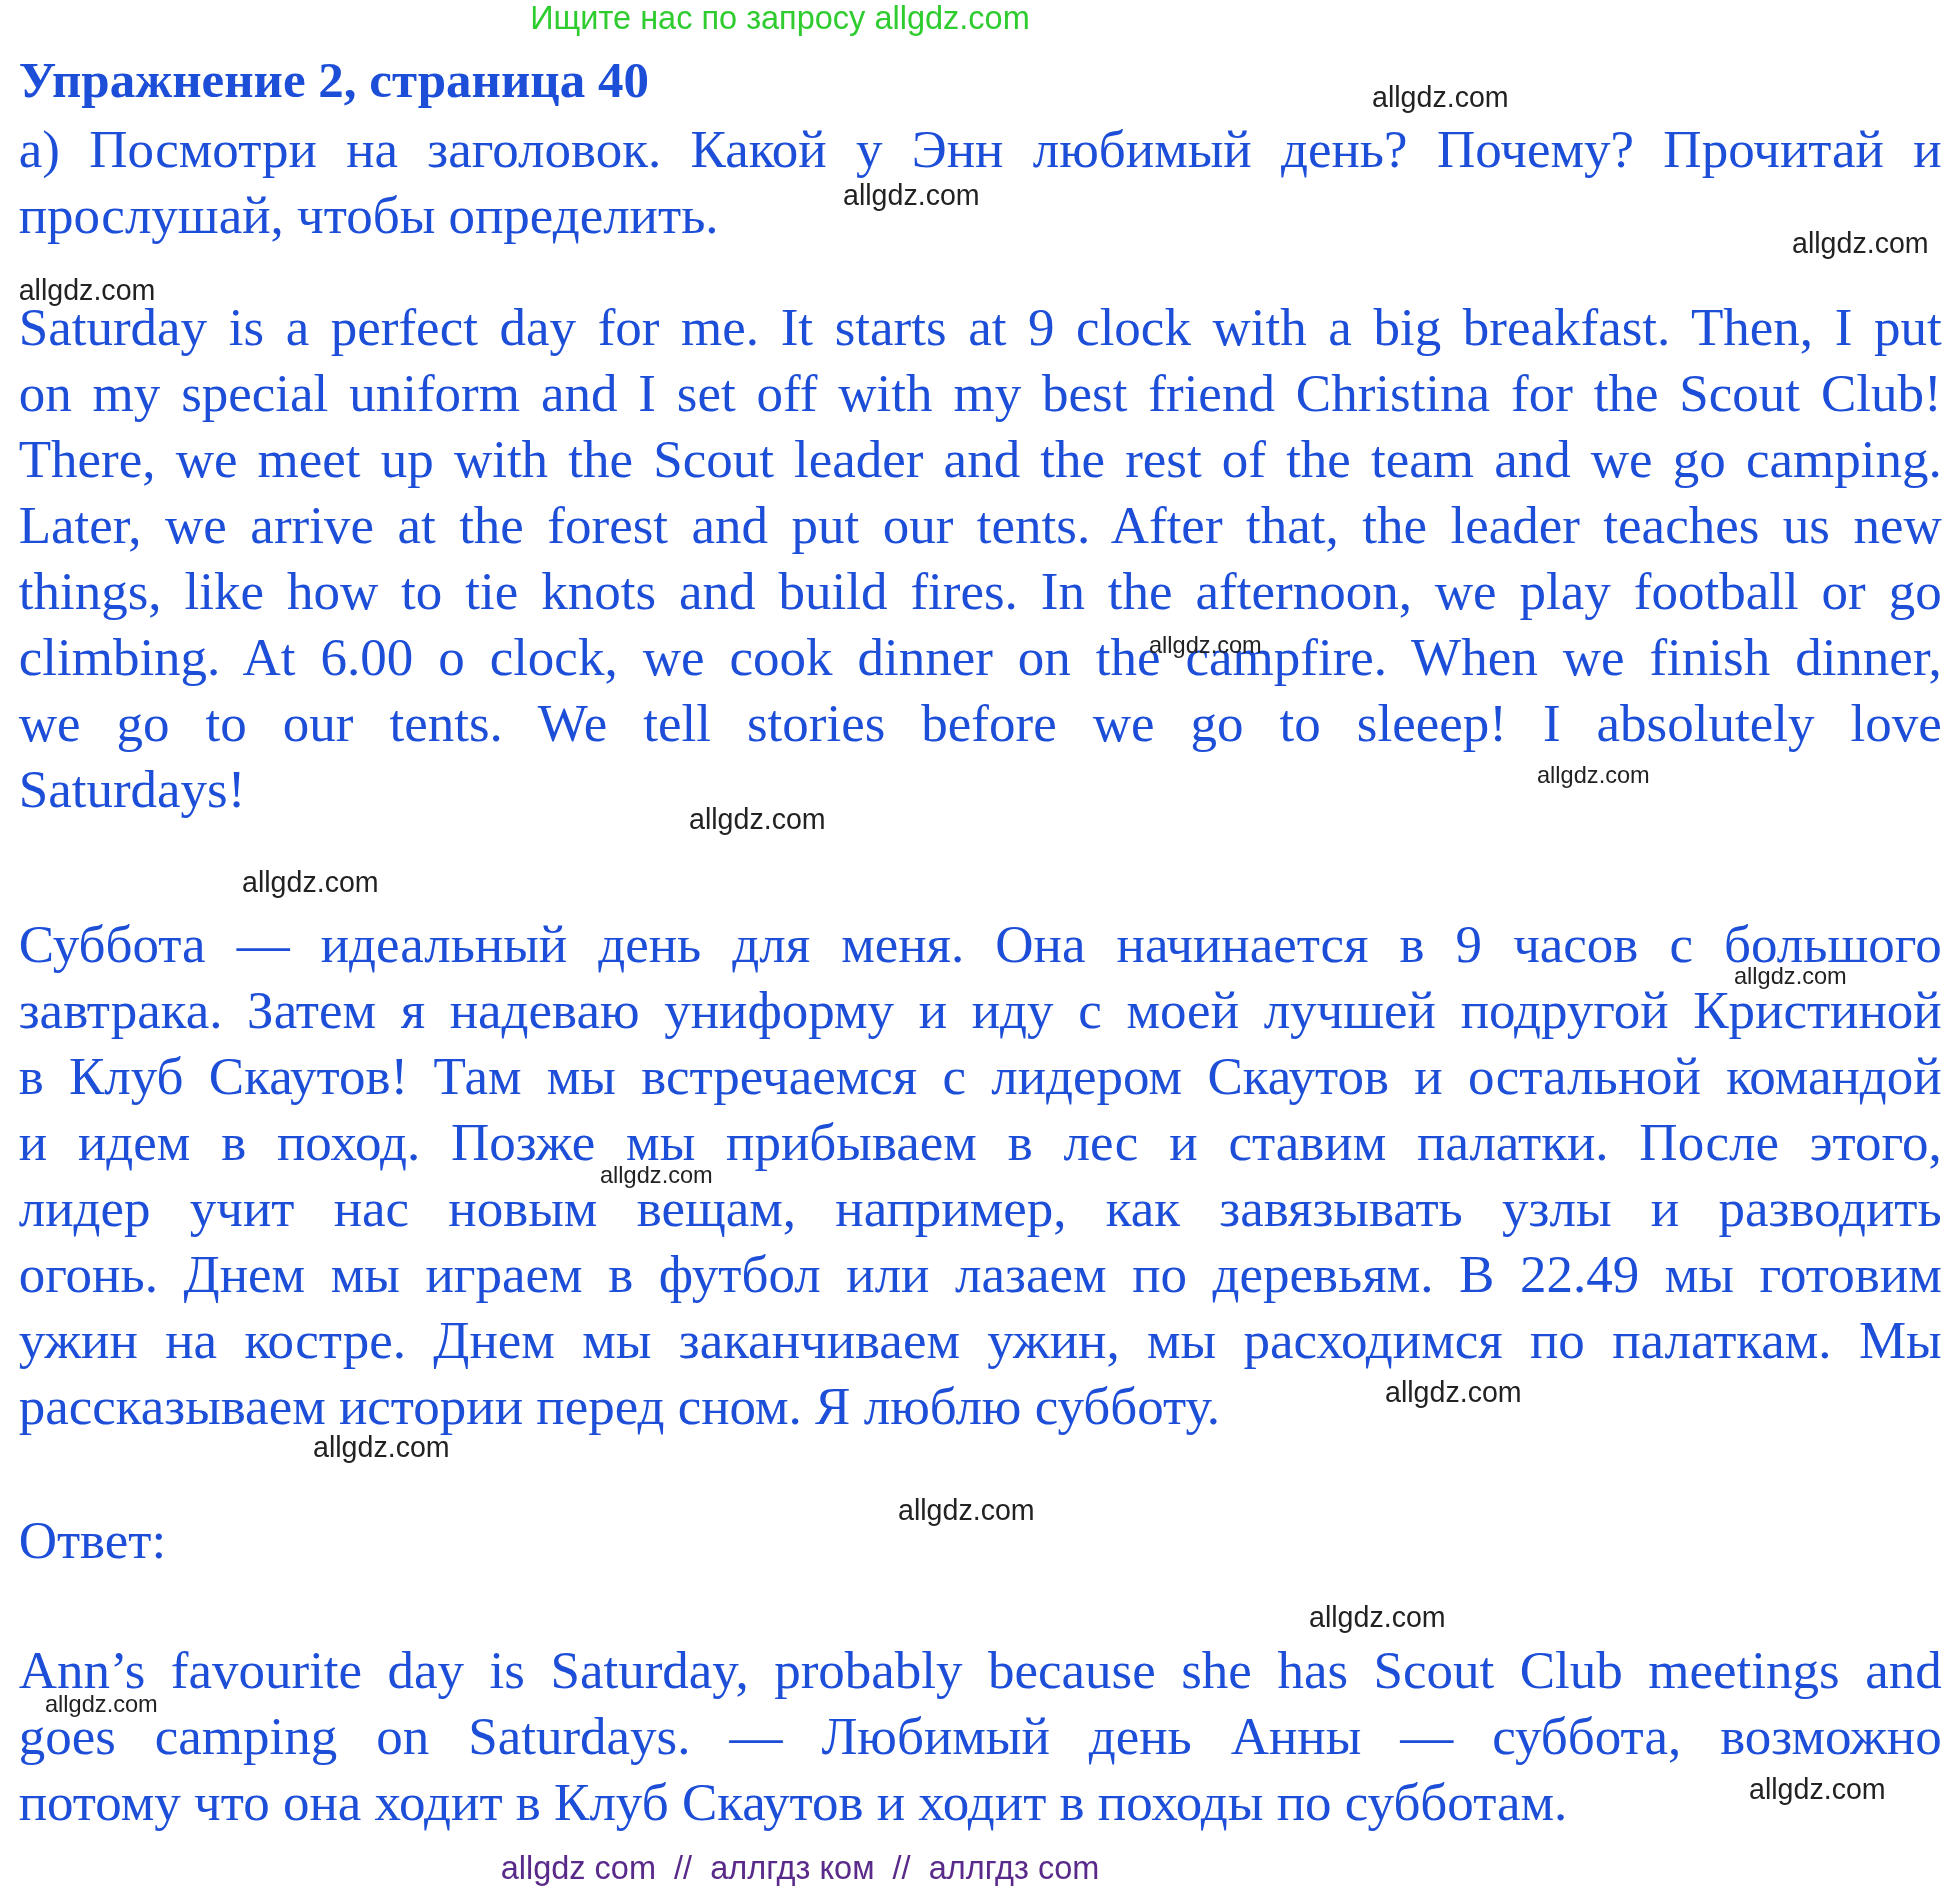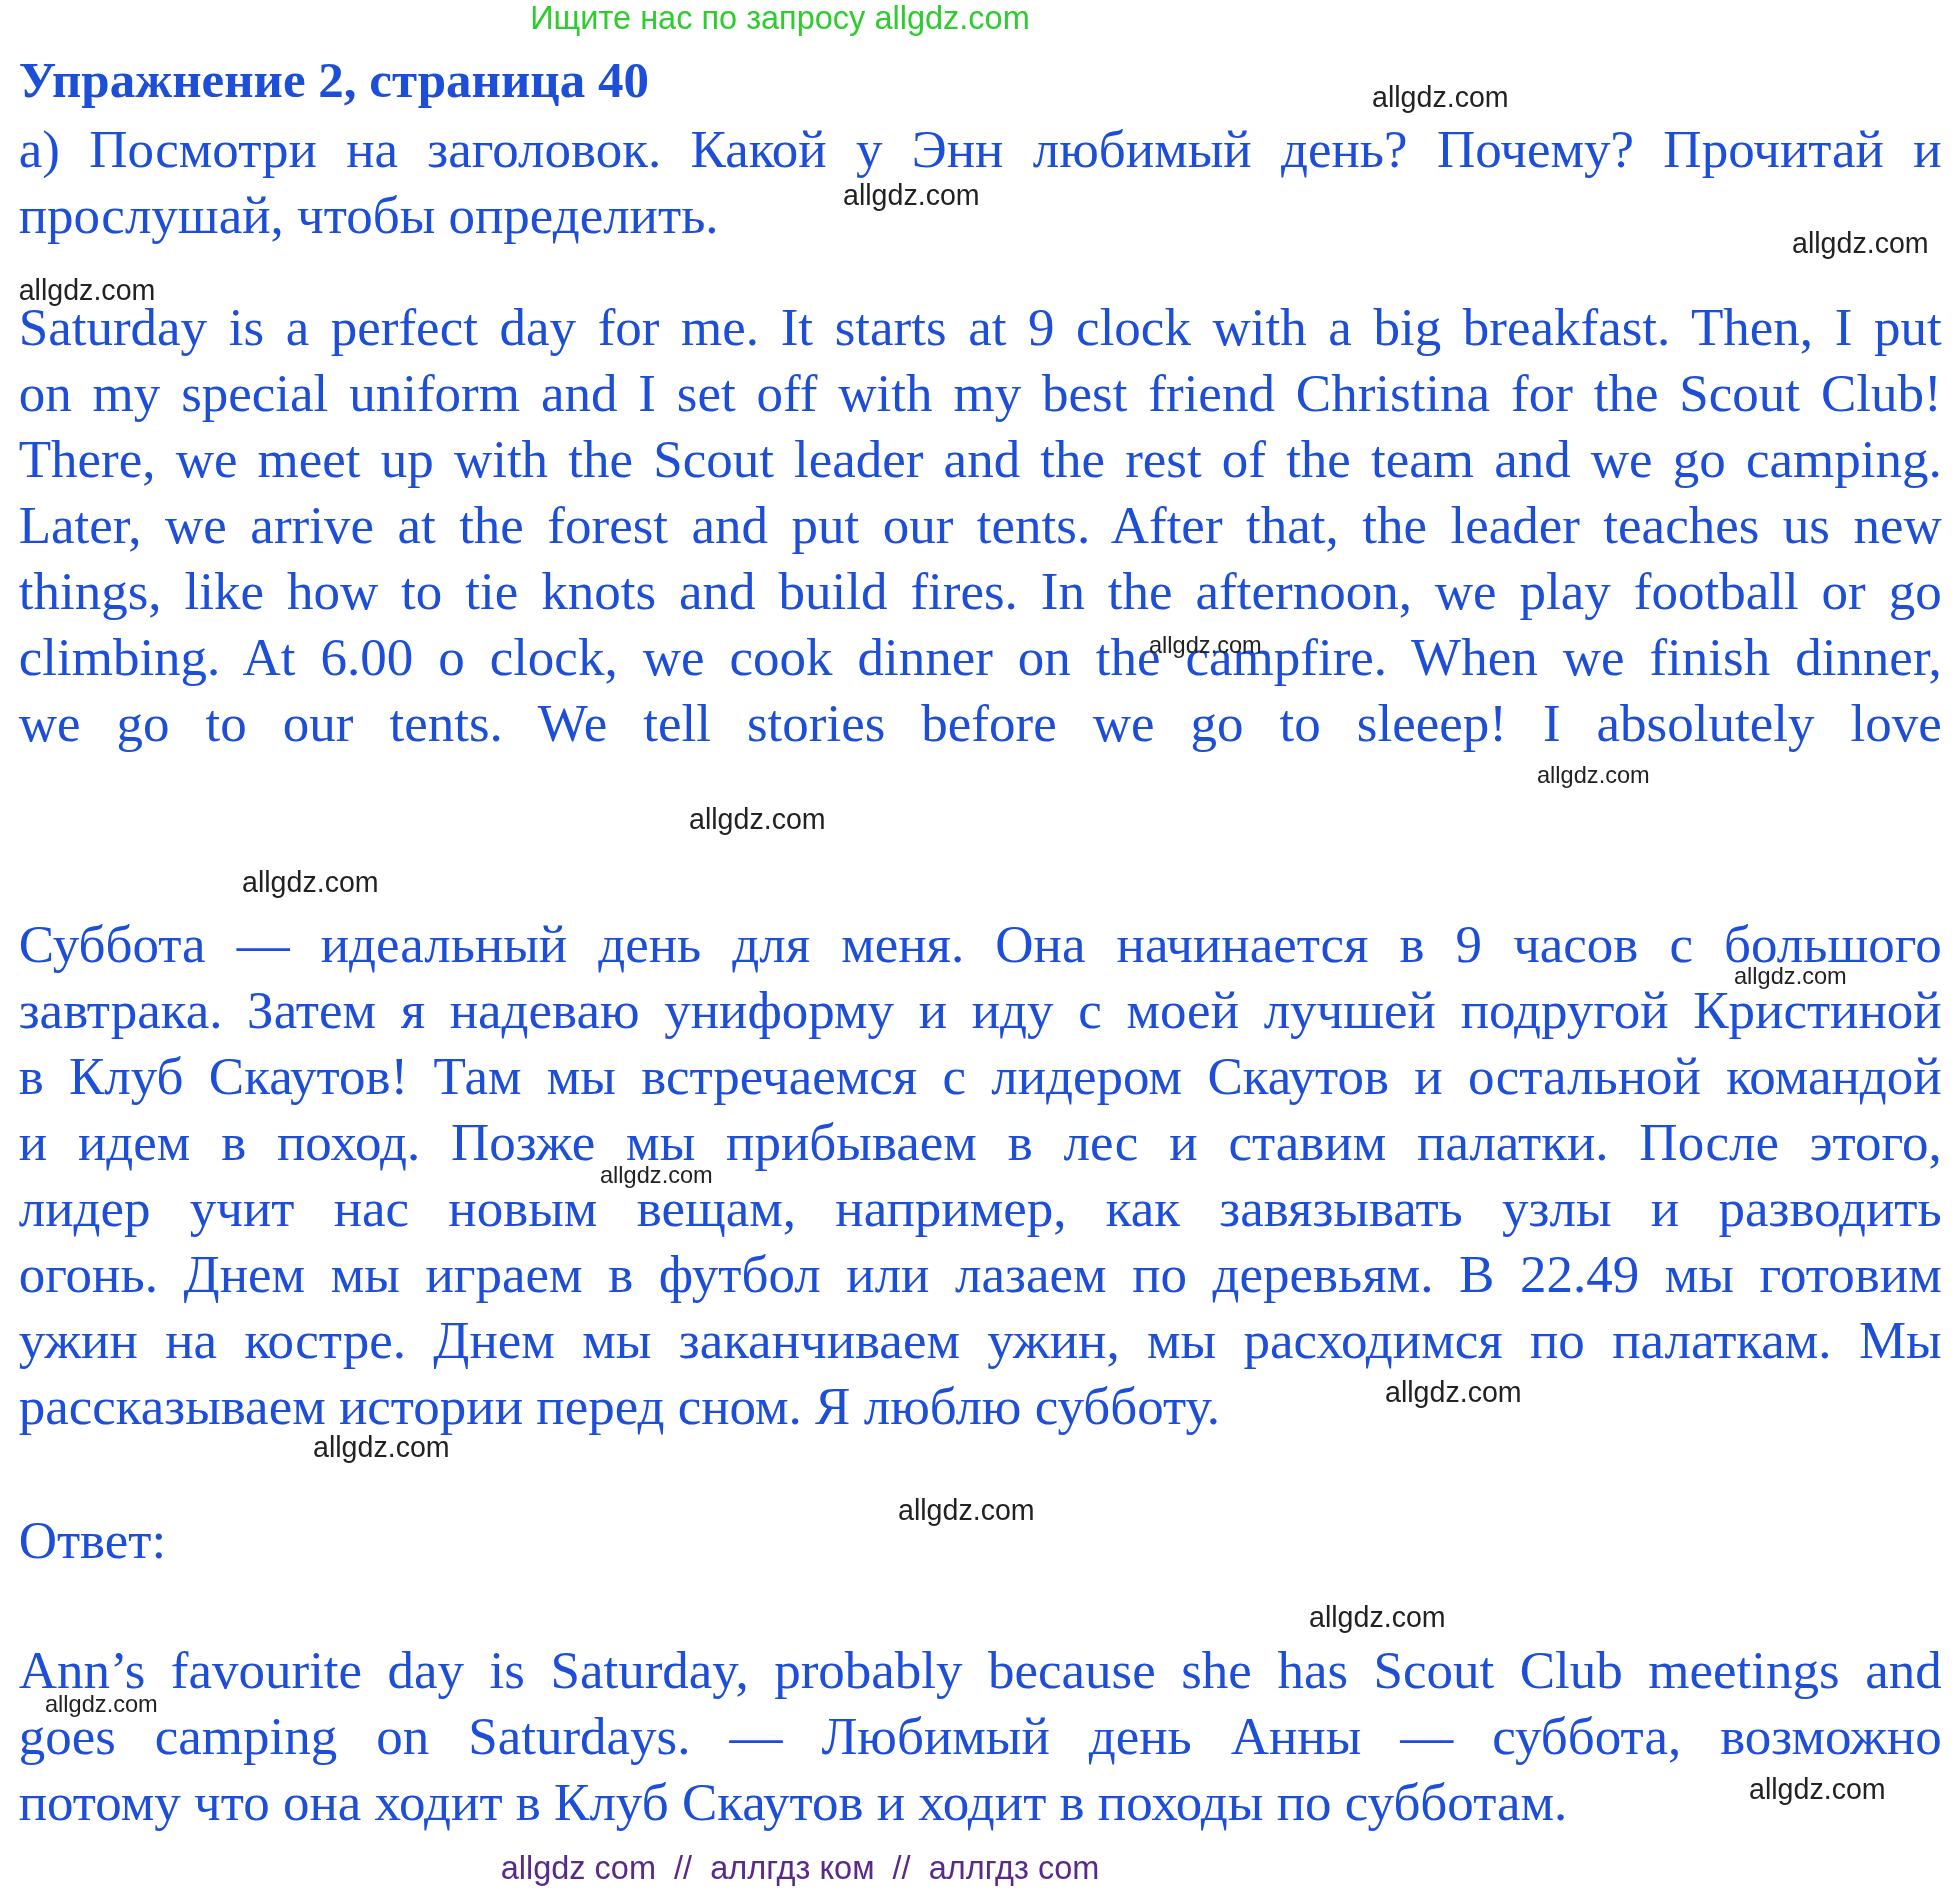--- a/index.html
+++ b/index.html
@@ -27,20 +27,21 @@
 </div>
 
 <div class="para serif" style="top:294px;">
   <span class="ln">Saturday is a perfect day for me. It starts at 9 clock with a big breakfast. Then, I put</span>
   <span class="ln">on my special uniform and I set off with my best friend Christina for the Scout Club!</span>
   <span class="ln">There, we meet up with the Scout leader and the rest of the team and we go camping.</span>
   <span class="ln">Later, we arrive at the forest and put our tents. After that, the leader teaches us new</span>
   <span class="ln">things, like how to tie knots and build fires. In the afternoon, we play football or go</span>
   <span class="ln">climbing. At 6.00 o clock, we cook dinner on the campfire. When we finish dinner,</span>
   <span class="ln">we go to our tents. We tell stories before we go to sleeep! I absolutely love</span>
+  <span class="ln last">Saturdays!</span>
 </div>
 
 <div class="para serif" style="top:911px;">
   <span class="ln">Суббота — идеальный день для меня. Она начинается в 9 часов с большого</span>
   <span class="ln">завтрака. Затем я надеваю униформу и иду с моей лучшей подругой Кристиной</span>
   <span class="ln">в Клуб Скаутов! Там мы встречаемся с лидером Скаутов и остальной командой</span>
   <span class="ln">и идем в поход. Позже мы прибываем в лес и ставим палатки. После этого,</span>
   <span class="ln">лидер учит нас новым вещам, например, как завязывать узлы и разводить</span>
   <span class="ln">огонь. Днем мы играем в футбол или лазаем по деревьям. В 22.49 мы готовим</span>
   <span class="ln">ужин на костре. Днем мы заканчиваем ужин, мы расходимся по палаткам. Мы</span>

